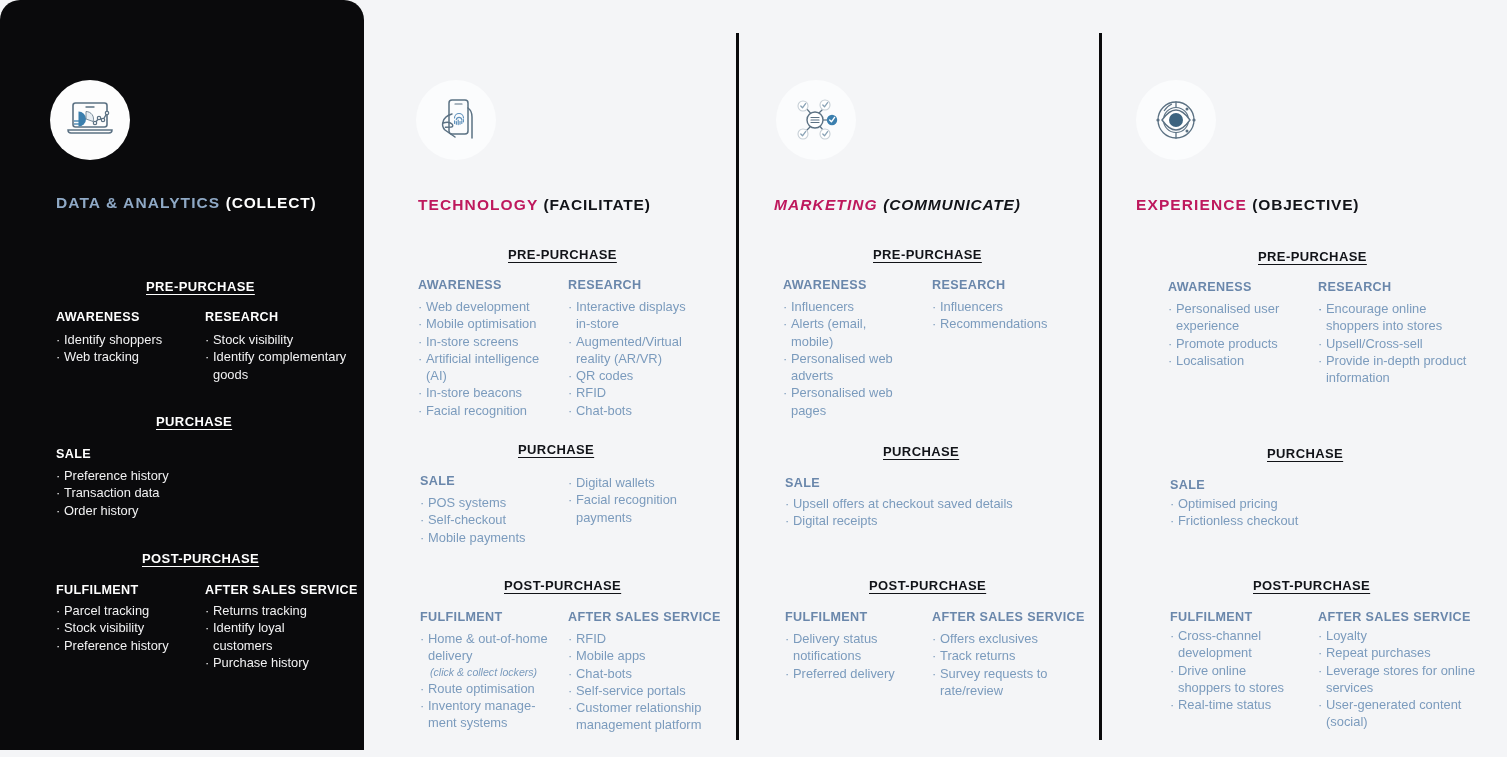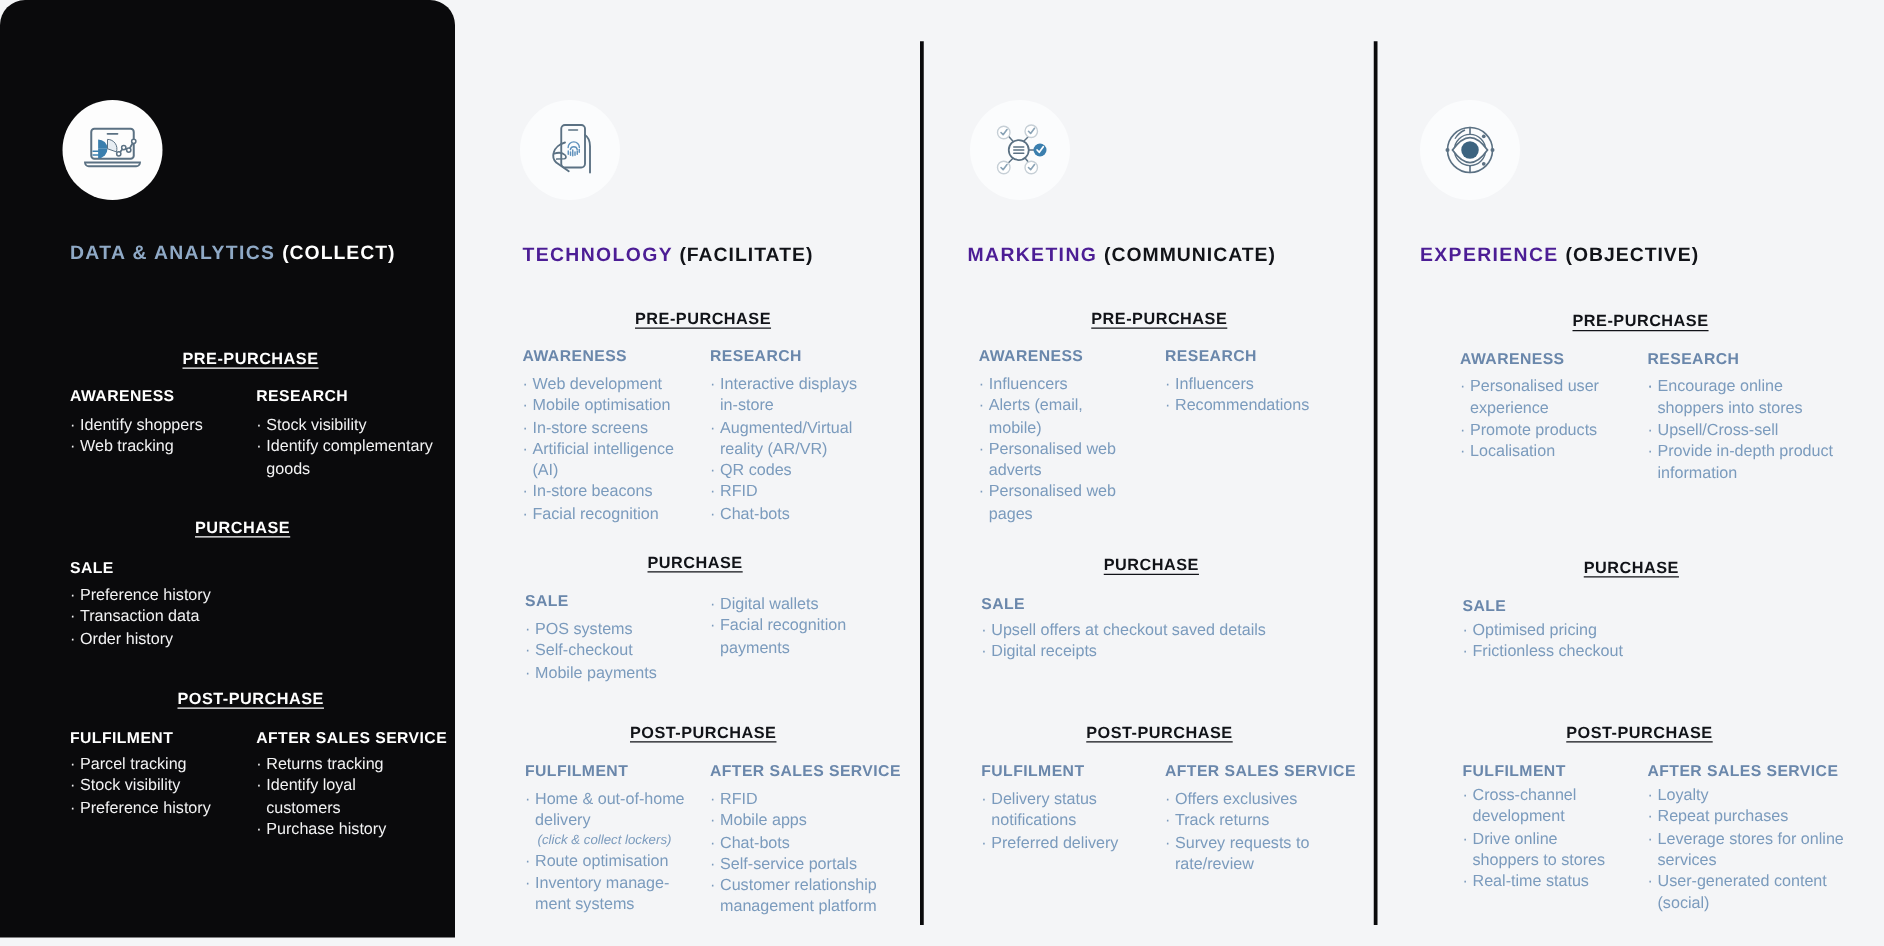--- a/index.html
+++ b/index.html
@@ -30,21 +30,21 @@
   }
   .icon-circle.soft{background:#fbfcfd;}
   .icon-circle svg{display:block;}
 
   
   .col-title{
     position:absolute;
     font-size:15.5px;font-weight:bold;letter-spacing:1.1px;
     white-space:nowrap;
   }
-  .col-title .kw{color:#4c1d95;}
+  .col-title .kw{color:#be185d;}
   .col-title .kw-dark{color:#8fa9c6;}
   .col-title .paren-light{color:#ffffff;letter-spacing:0.8px;}
   .col-title .paren-dark{color:#111318;letter-spacing:0.8px;}
 
   .stage-head{
     position:absolute;
     font-size:13px;font-weight:bold;letter-spacing:0.4px;
     text-decoration:underline;
     text-underline-offset:3px;
   }
@@ -243,21 +243,21 @@
       <polyline points="32.8,11 34.5,12.8 37.6,8.6" fill="none" stroke="#8aa3b6" stroke-width="1.3" stroke-linecap="round" stroke-linejoin="round"></polyline>
       <circle cx="13" cy="40" r="5" fill="#ffffff" stroke="#c6cfd6" stroke-width="1.1"></circle>
       <polyline points="10.8,40 12.5,41.8 15.6,37.6" fill="none" stroke="#8aa3b6" stroke-width="1.3" stroke-linecap="round" stroke-linejoin="round"></polyline>
       <circle cx="35" cy="40" r="5" fill="#ffffff" stroke="#c6cfd6" stroke-width="1.1"></circle>
       <polyline points="32.8,40 34.5,41.8 37.6,37.6" fill="none" stroke="#8aa3b6" stroke-width="1.3" stroke-linecap="round" stroke-linejoin="round"></polyline>
       <circle cx="42" cy="26" r="5.2" fill="#3b7fae"></circle>
       <polyline points="39.7,26 41.4,27.8 44.6,23.4" fill="none" stroke="#ffffff" stroke-width="1.4" stroke-linecap="round" stroke-linejoin="round"></polyline>
     </svg>
   </div>
 
-  <div class="col-title" style="left:774px;top:196px;">
+  <div class="col-title" style="left:774px;top:196px;font-style:italic;">
     <span class="kw">MARKETING</span>
     <span class="paren-dark">(COMMUNICATE)</span>
   </div>
 
   <div class="stage-head on-light" style="left:873px;top:247px;">PRE-PURCHASE</div>
 
   <div class="sub-head on-light" style="left:783px;top:278px;">AWARENESS</div>
   <ul class="bullets on-light" style="left:783px;top:298px;width:110px;">
     <li><span class="dot">·</span><span>Influencers</span></li>
     <li><span class="dot">·</span><span>Alerts (email, mobile)</span></li>

